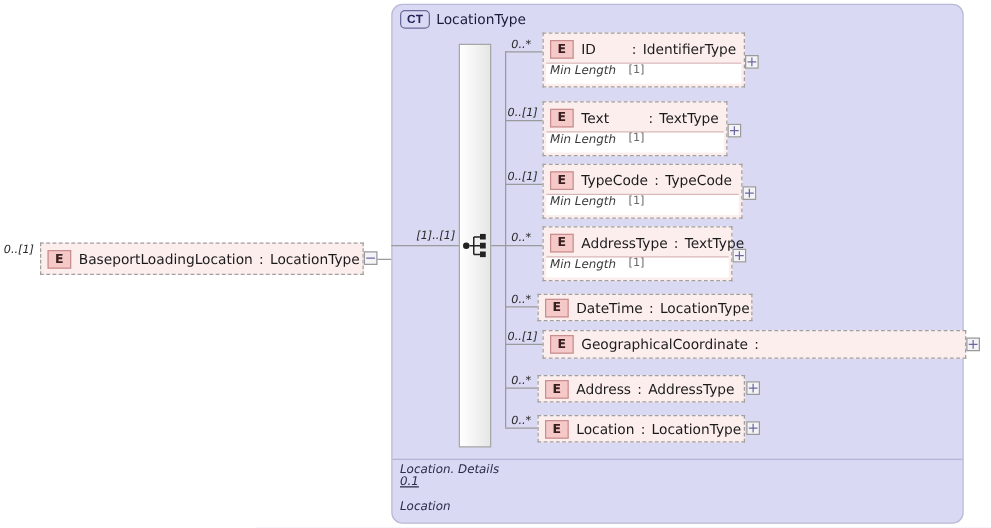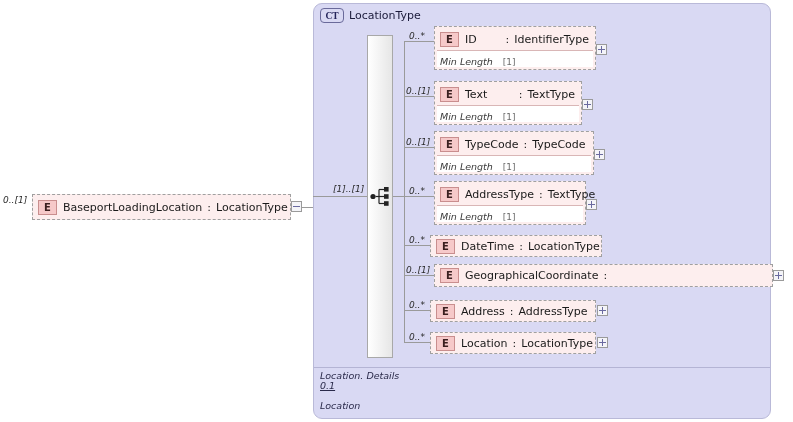--- a/index.html
+++ b/index.html
@@ -62,21 +62,21 @@
     font-family:"DejaVu Sans","Liberation Sans",sans-serif;
   }
   .ty.spaced{margin-left:auto;padding-left:8px;}
   .ty.tight{margin-left:5px;}
 
   
   .node .facetrow{
     border-top:1px solid #d9b6b6;
     background:#ffffff;
     height:17px;
-    display:flex;align-items:flex-end;
+    display:flex;align-items:flex-start;
     padding:0 4px 0 3px;
     box-sizing:border-box;
     margin-top:1px;
   }
   .facet-label{
     font-size:9.5px;font-style:italic;color:#3a3a3a;
     font-family:"DejaVu Sans","Liberation Sans",sans-serif;
     white-space:nowrap;
   }
   .facet-val{
@@ -108,21 +108,21 @@
   .ctbadge{
     position:absolute;
     width:24px;height:15px;
     box-sizing:border-box;
     border:1px solid #6a6a9a;
     border-radius:4px;
     background:#d9d9f3;
     color:#23235a;
     font-size:9.5px;font-weight:bold;
     display:flex;align-items:center;justify-content:center;
-    font-family:Liberation Serif, serif;
+    font-family:Liberation Sans, sans-serif;
   }
   .cttitle{
     position:absolute;
     font-size:11px;color:#1a1a3a;white-space:nowrap;
     font-family:"DejaVu Sans","Liberation Sans",sans-serif;
   }
   .ctfooter{
     position:absolute;
     font-size:9.5px;font-style:italic;color:#2a2a4a;
     white-space:pre;line-height:11px;

